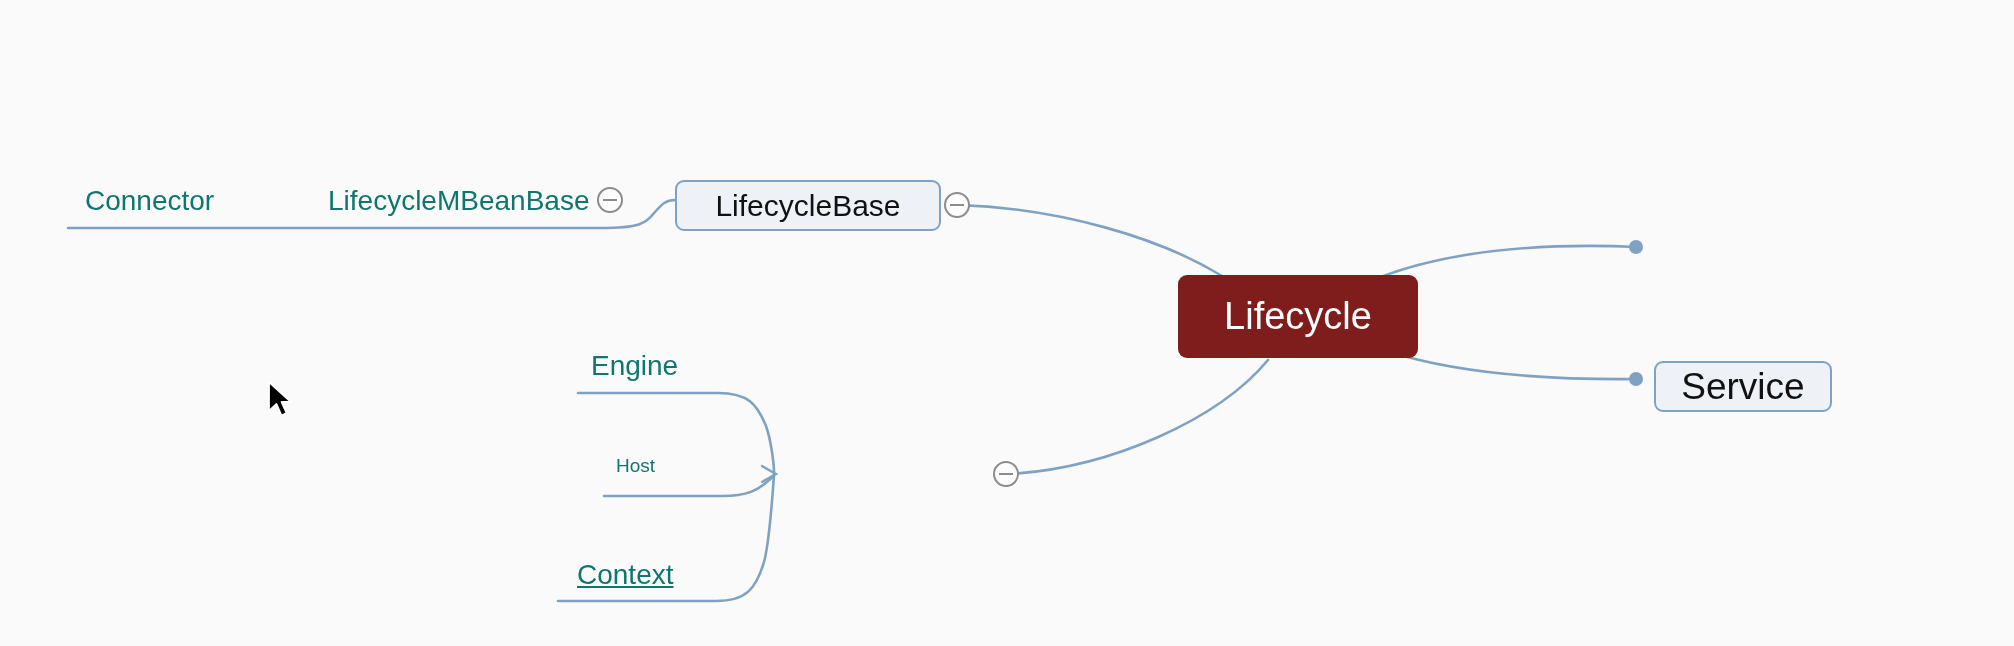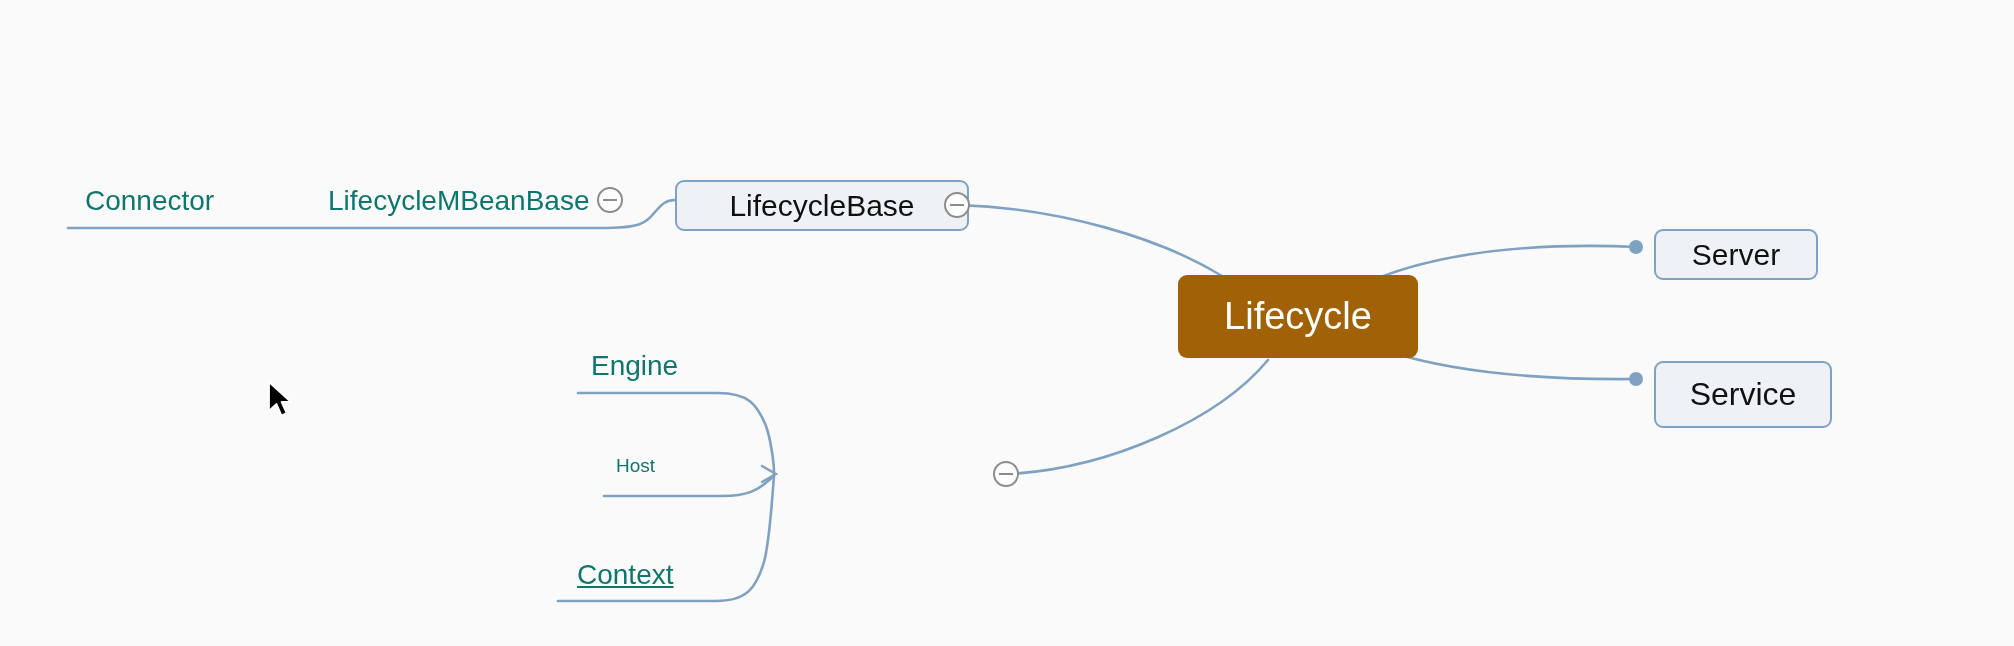--- a/index.html
+++ b/index.html
@@ -19,21 +19,21 @@
     display:flex;align-items:center;justify-content:center;
     border-radius:9px;
     white-space:nowrap;
   }
   .node.child{
     background:#eef2f6;
     border:2px solid #7fa2c2;
     color:#111111;
   }
   .node.root{
-    background:#a16207;
+    background:#7f1d1d;
     border:none;
     color:#ffffff;
   }
 
   .leaf-label{
     position:absolute;
     color:#0f766e;
     white-space:nowrap;
     line-height:1;
   }
@@ -90,34 +90,31 @@
 
     <g fill="none" stroke="#7fa2c2" stroke-width="2.4" stroke-linecap="round">
       <path d="M 762 466 L 776 474 L 762 482"></path>
     </g>
   </svg>
 
   <div class="node root" style="left:1178px;top:275px;width:240px;height:83px;font-size:38px;">
     <span>Lifecycle</span>
   </div>
 
-  <div class="node child" style="left:675px;top:180px;width:294px;height:51px;font-size:30px;">
+  <div class="node child" style="left:675px;top:180px;width:266px;height:51px;font-size:30px;">
     <span>LifecycleBase</span>
   </div>
   <div class="collapse-icon" style="left:944px;top:192px;"></div>
 
   <div class="collapse-icon" style="left:993px;top:461px;"></div>
 
   <div class="edge-dot" style="left:1629px;top:240px;"></div>
-  <div class="node child" style="left:1654px;top:229px;width:164px;height:51px;font-size:30px;">
-    <span>Server</span>
-  </div>
 
   <div class="edge-dot" style="left:1629px;top:372px;"></div>
-  <div class="node child" style="left:1654px;top:361px;width:178px;height:67px;font-size:32px;">
+  <div class="node child" style="left:1654px;top:361px;width:178px;height:51px;font-size:37px;">
     <span>Service</span>
   </div>
 
   <div class="leaf-label" style="left:85px;top:187px;font-size:28px;">Connector</div>
 
   <div class="leaf-label" style="left:328px;top:187px;font-size:28px;">LifecycleMBeanBase</div>
 
   <div class="collapse-icon" style="left:597px;top:187px;"></div>
 
   <div class="leaf-label" style="left:591px;top:352px;font-size:28px;">Engine</div>

